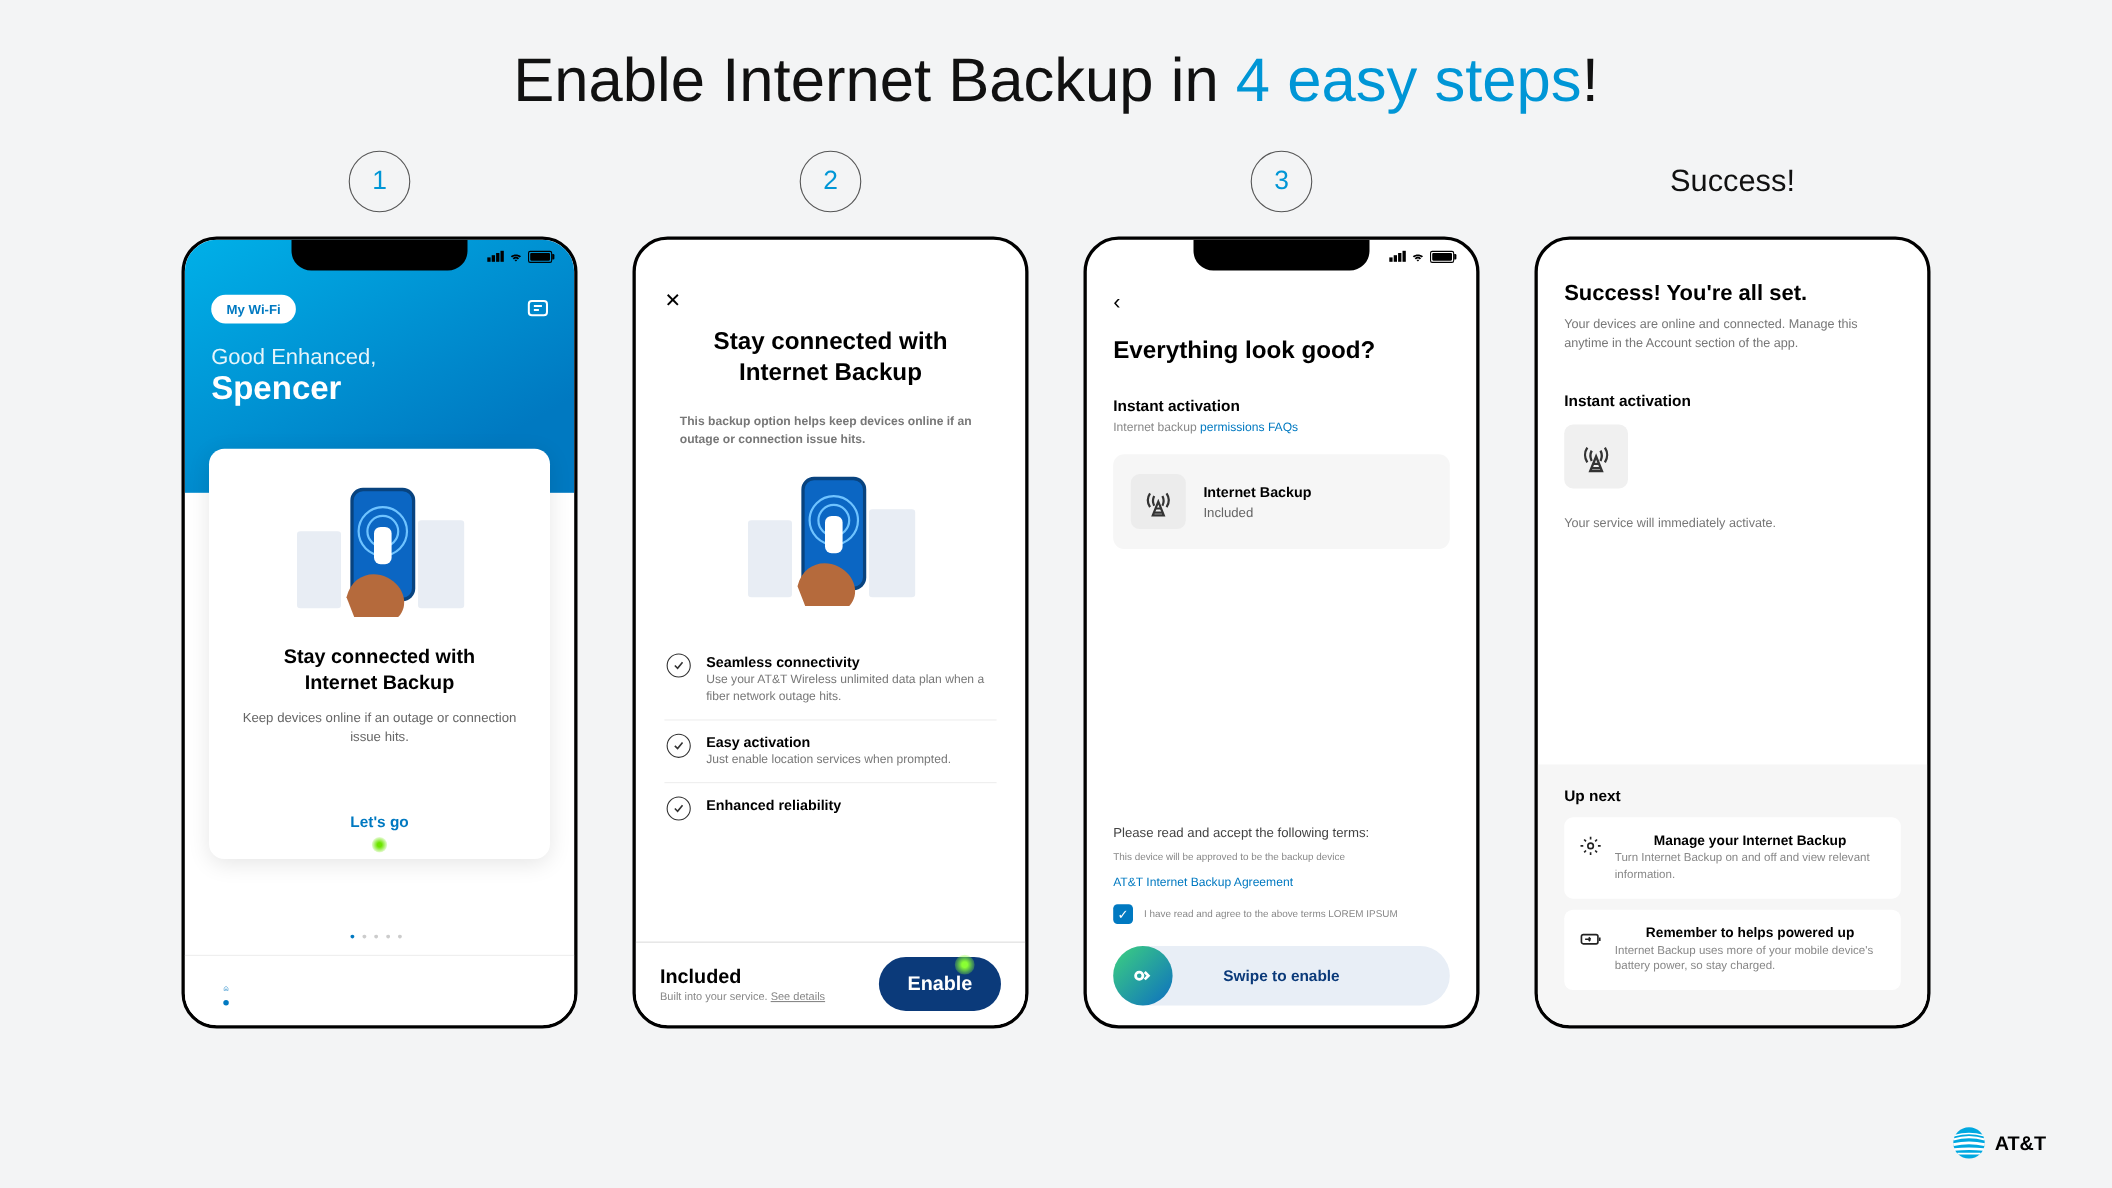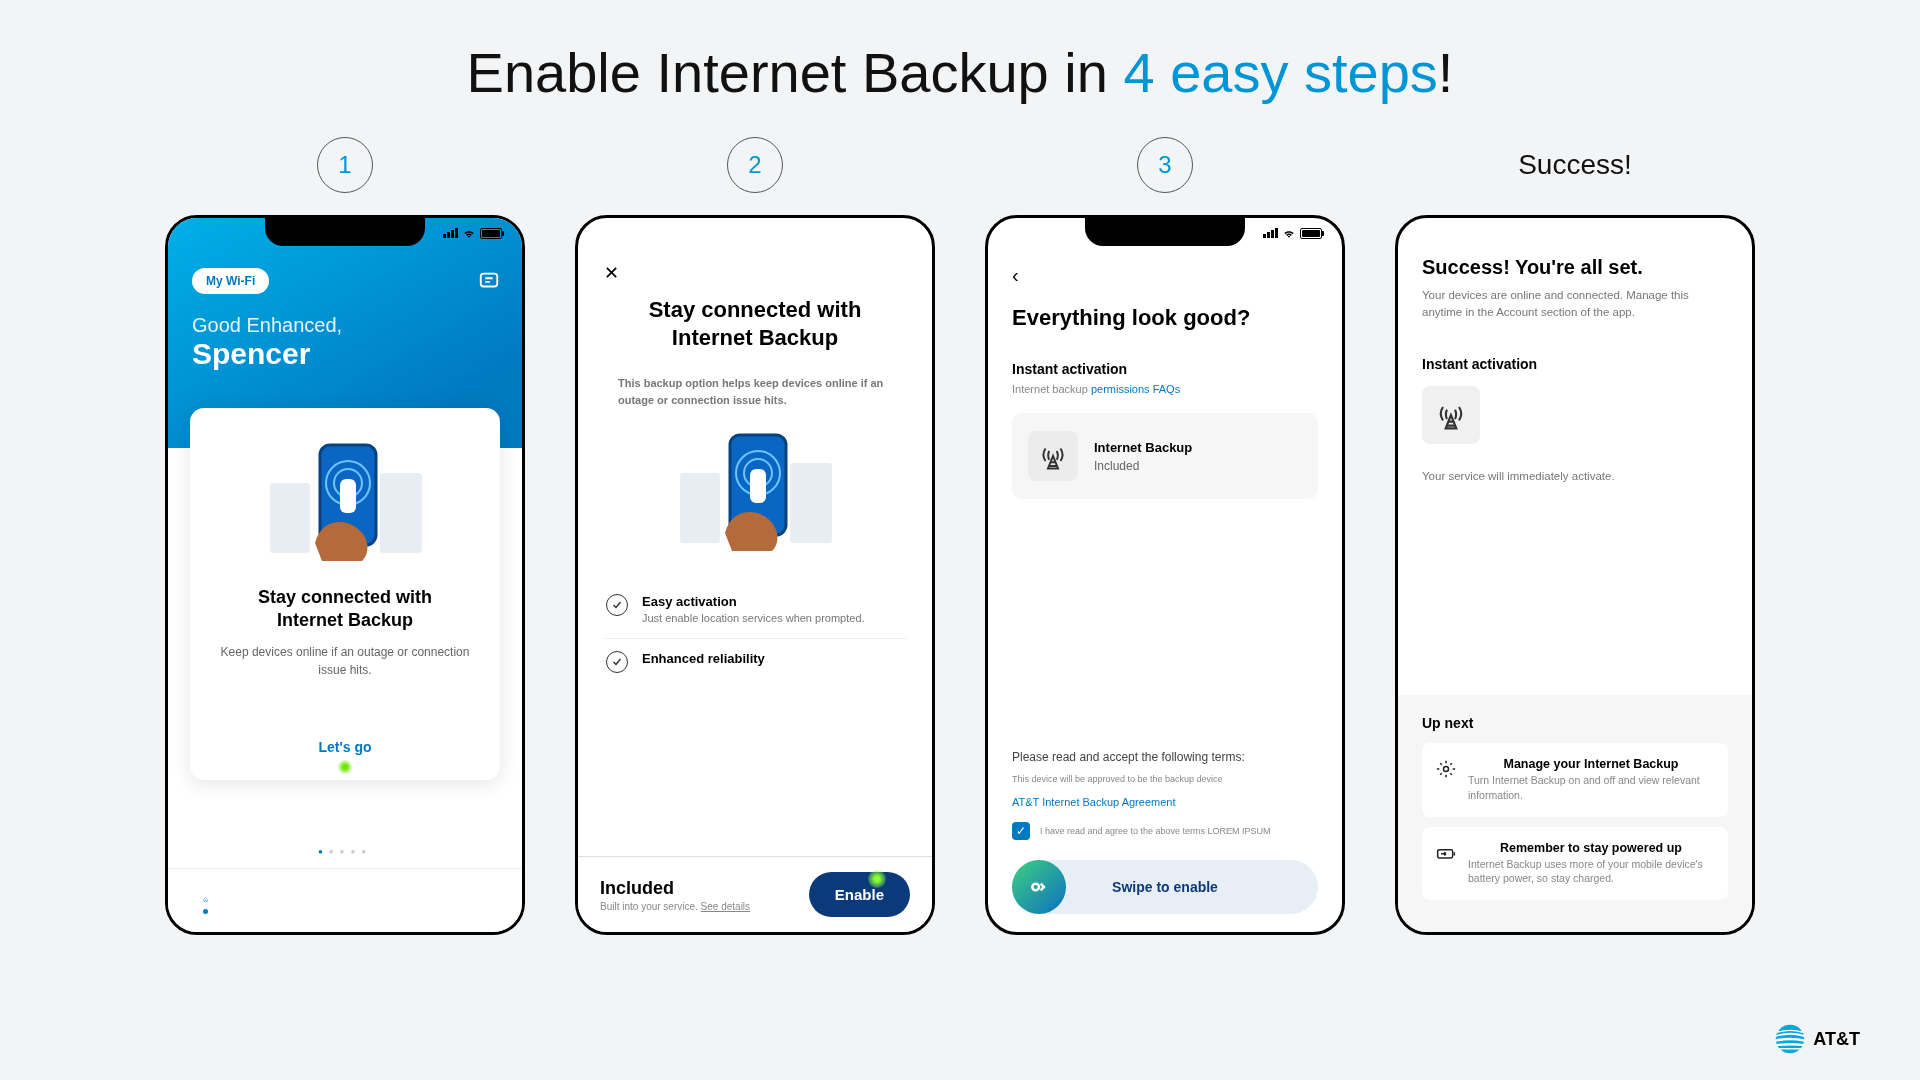--- a/index.html
+++ b/index.html
@@ -49,21 +49,21 @@
 .feat-list { margin-top: 14px; }
 .feat { display: flex; gap: 14px; padding: 12px 2px; border-top: 1px solid #eee; align-items: flex-start; }
 .feat:first-child { border-top: none; }
 .check-circ { width: 22px; height: 22px; border: 1.5px solid #333; border-radius: 50%; display: flex; align-items: center; justify-content: center; flex-shrink: 0; }
 .feat-title { font-size: 13px; font-weight: 700; }
 .feat-desc { font-size: 11px; color: #777; line-height: 1.4; margin-top: 2px; }
 .phone2-footer { position: absolute; bottom: 0; left: 0; right: 0; height: 76px; border-top: 1px solid #ddd; display: flex; align-items: center; justify-content: space-between; padding: 0 22px; background: #fff; }
 .included-label { font-size: 18px; font-weight: 700; }
 .built-into { font-size: 10px; color: #888; margin-top: 2px; }
 .built-into .u { text-decoration: underline; }
-.enable-btn { background: #0b3a7a; color: #fff; font-weight: 600; padding: 14px 26px; border-radius: 26px; font-size: 15px; position: relative; }
+.enable-btn { background: #0b3a7a; color: #fff; font-weight: 600; padding: 14px 26px; border-radius: 26px; font-size: 18px; position: relative; }
 .enable-glow { position: absolute; top: -2px; right: 24px; width: 18px; height: 18px; background: radial-gradient(circle, #8aff33 20%, rgba(138,255,51,0.4) 60%, transparent 90%); border-radius: 50%; }
 
 
 .phone3-body { padding: 46px 24px 0; }
 .back-chev { font-size: 20px; }
 .phone3-body h2 { font-size: 22px; font-weight: 700; margin-top: 18px; }
 .sec-title { font-size: 14px; font-weight: 700; margin-top: 30px; }
 .faq-line { font-size: 11px; color: #888; margin-top: 6px; }
 .faq-line a { color: #0079c1; text-decoration: none; }
 .backup-card { background: #f6f6f6; border-radius: 10px; padding: 18px 16px; margin-top: 18px; display: flex; gap: 16px; align-items: center; }
@@ -200,20 +200,31 @@
           </svg>
         </div>
         <div class="feat-list">
           <div class="feat">
             <div class="check-circ">
                 <svg width="12" height="12" viewBox="0 0 24 24" fill="none" stroke="#333" stroke-width="3">
                   <path d="M5 12l5 5 9-11"></path>
                 </svg>
               </div>
             <div>
+                <div class="feat-title">Seamless connectivity</div>
+                <div class="feat-desc">Use your AT&amp;T Wireless unlimited data plan when a fiber network outage hits.</div>
+              </div>
+          </div>
+          <div class="feat">
+            <div class="check-circ">
+                <svg width="12" height="12" viewBox="0 0 24 24" fill="none" stroke="#333" stroke-width="3">
+                  <path d="M5 12l5 5 9-11"></path>
+                </svg>
+              </div>
+            <div>
                 <div class="feat-title">Easy activation</div>
                 <div class="feat-desc">Just enable location services when prompted.</div>
               </div>
           </div>
           <div class="feat">
             <div class="check-circ">
                 <svg width="12" height="12" viewBox="0 0 24 24" fill="none" stroke="#333" stroke-width="3">
                   <path d="M5 12l5 5 9-11"></path>
                 </svg>
               </div>
@@ -321,21 +332,21 @@
               <div class="up-t">Manage your Internet Backup</div>
               <div class="up-d">Turn Internet Backup on and off and view relevant information.</div>
             </div>
         </div>
         <div class="upcard">
           <svg viewBox="0 0 24 24" fill="none" stroke="#222" stroke-width="1.8">
               <rect x="2" y="8" width="18" height="10" rx="2"></rect>
               <path d="M22 11v4M6 13h6m0 0l-2-2m2 2l-2 2"></path>
             </svg>
           <div>
-              <div class="up-t">Remember to stay powered up</div>
+              <div class="up-t">Remember to helps powered up</div>
               <div class="up-d">Internet Backup uses more of your mobile device's battery power, so stay charged.</div>
             </div>
         </div>
       </div>
     </div>
   </div>
 </div>
 
 <div class="att-logo">
   <svg class="att-globe" viewBox="0 0 40 40">

